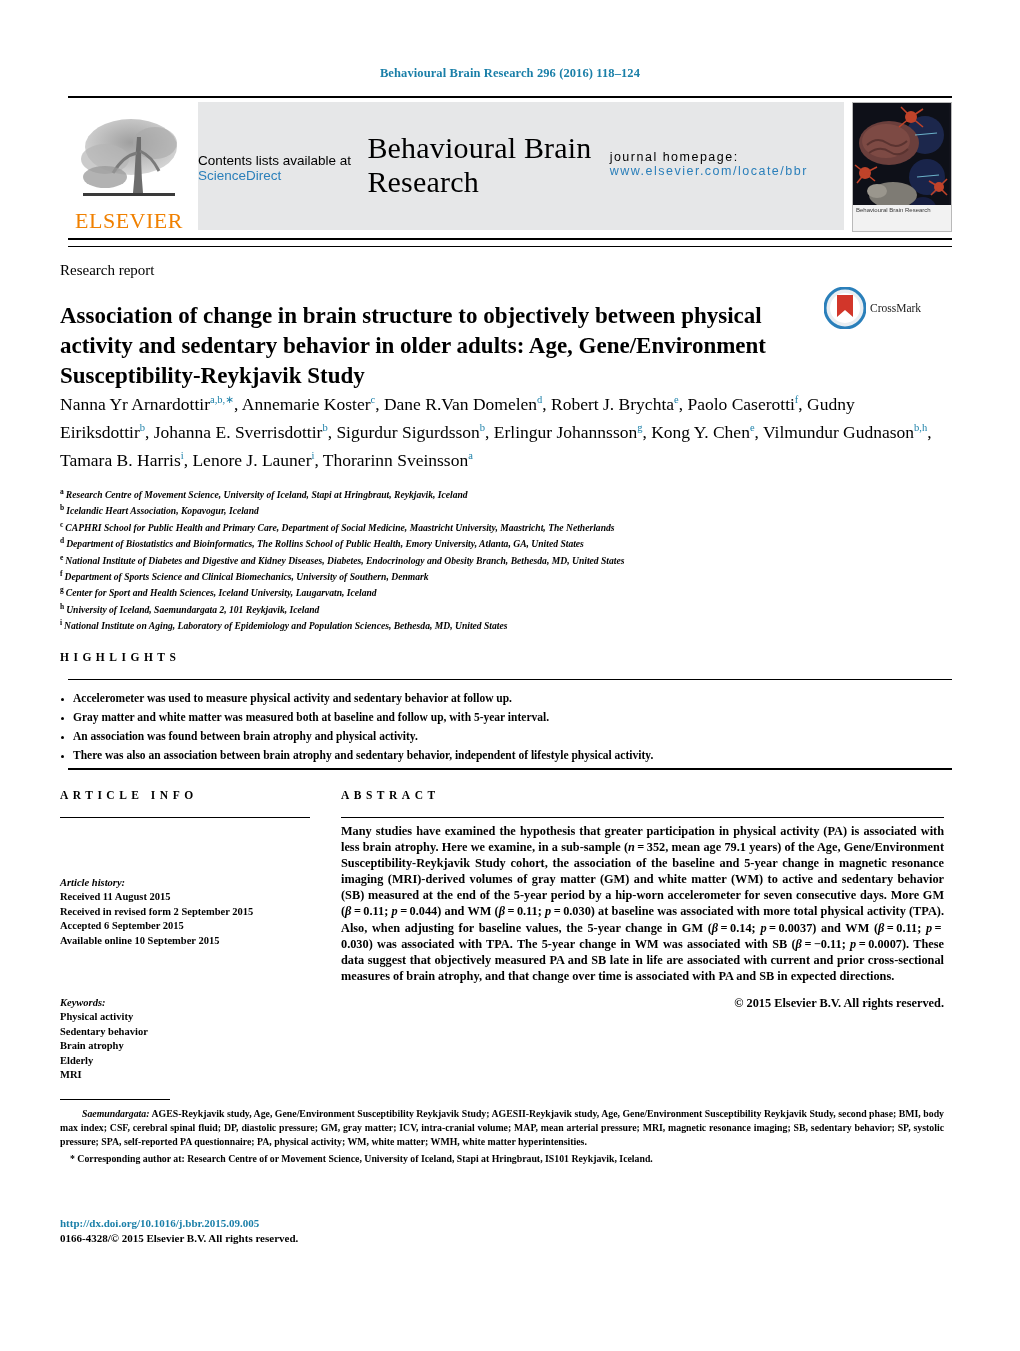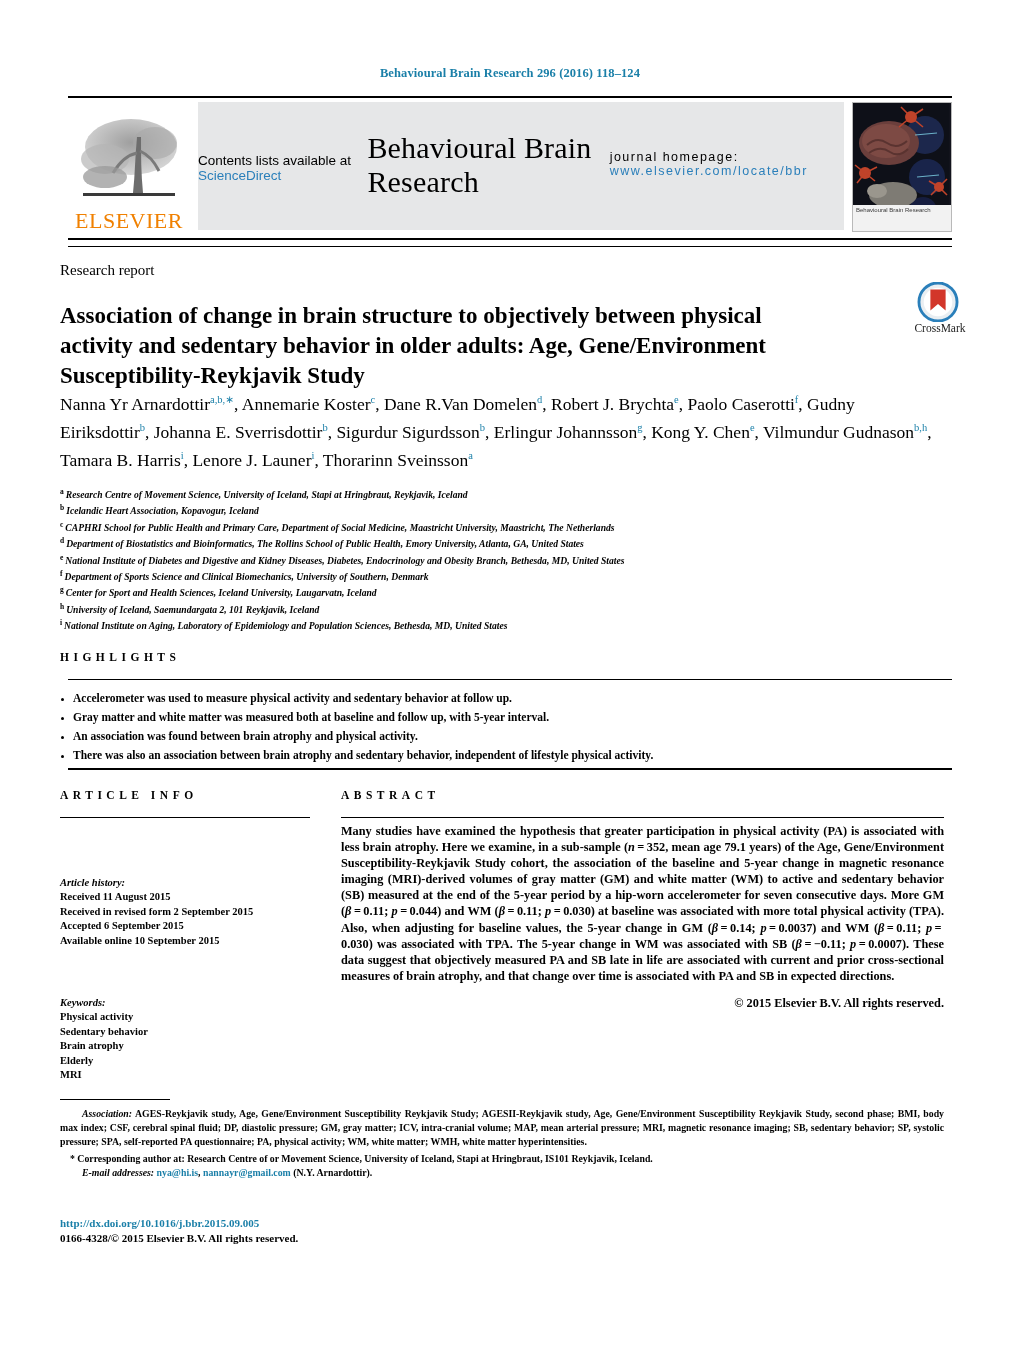--- a/index.html
+++ b/index.html
@@ -145,26 +145,25 @@
     top: 286px;
     left: 60px;
     width: 710px;
     font-size: 23px;
     line-height: 30px;
     font-family: "Liberation Serif", serif;
   }
   .crossmark {
     position: absolute;
     top: 282px;
-    left: 888px;
+    left: 824px;
     width: 100px;
     height: 52px;
     display: flex;
     align-items: center;
-    flex-direction: column;
   }
   .crossmark-label {
     font-family: "Liberation Serif", serif;
     font-size: 11.5px;
     margin-left: 4px;
     color: #222;
   }
 
   
   .authors {
@@ -433,31 +432,26 @@
   </div>
 
   <div id="abstract-col">
     <span>Many studies have examined the hypothesis that greater participation in physical activity (PA) is associated with less brain atrophy. Here we examine, in a sub-sample (<i>n</i> = 352, mean age 79.1 years) of the Age, Gene/Environment Susceptibility-Reykjavik Study cohort, the association of the baseline and 5-year change in magnetic resonance imaging (MRI)-derived volumes of gray matter (GM) and white matter (WM) to active and sedentary behavior (SB) measured at the end of the 5-year period by a hip-worn accelerometer for seven consecutive days. More GM (<i>β</i> = 0.11; <i>p</i> = 0.044) and WM (<i>β</i> = 0.11; <i>p</i> = 0.030) at baseline was associated with more total physical activity (TPA). Also, when adjusting for baseline values, the 5-year change in GM (<i>β</i> = 0.14; <i>p</i> = 0.0037) and WM (<i>β</i> = 0.11; <i>p</i> = 0.030) was associated with TPA. The 5-year change in WM was associated with SB (<i>β</i> = −0.11; <i>p</i> = 0.0007). These data suggest that objectively measured PA and SB late in life are associated with current and prior cross-sectional measures of brain atrophy, and that change over time is associated with PA and SB in expected directions.</span>
     <span class="copyright">© 2015 Elsevier B.V. All rights reserved.</span>
   </div>
 
   <div class="foot-rule"></div>
   <div id="footnotes">
     <div class="indent">
-      <span class="abbrev-lead">Association:</span>
+      <span class="abbrev-lead">Saemundargata:</span>
       <span>AGES-Reykjavik study, Age, Gene/Environment Susceptibility Reykjavik Study; AGESII-Reykjavik study, Age, Gene/Environment Susceptibility Reykjavik Study, second phase; BMI, body max index; CSF, cerebral spinal fluid; DP, diastolic pressure; GM, gray matter; ICV, intra-cranial volume; MAP, mean arterial pressure; MRI, magnetic resonance imaging; SB, sedentary behavior; SP, systolic pressure; SPA, self-reported PA questionnaire; PA, physical activity; WM, white matter; WMH, white matter hyperintensities.</span>
     </div>
     <div class="corr">
       <span>*&nbsp;</span><span>Corresponding author at: Research Centre of or Movement Science, University of Iceland, Stapi at Hringbraut, IS101 Reykjavik, Iceland.</span>
     </div>
-    <div class="email">
-      <span class="lbl">E-mail addresses:</span>
-      <span class="link">nya@hi.is</span><span>, </span><span class="link">nannayr@gmail.com</span>
-      <span>(N.Y. Arnardottir).</span>
-    </div>
   </div>
 
   <div id="doi-block">
     <div class="doi">http://dx.doi.org/10.1016/j.bbr.2015.09.005</div>
     <div class="issn">0166-4328/© 2015 Elsevier B.V. All rights reserved.</div>
   </div>
 
 </div>
 
 </body></html>

